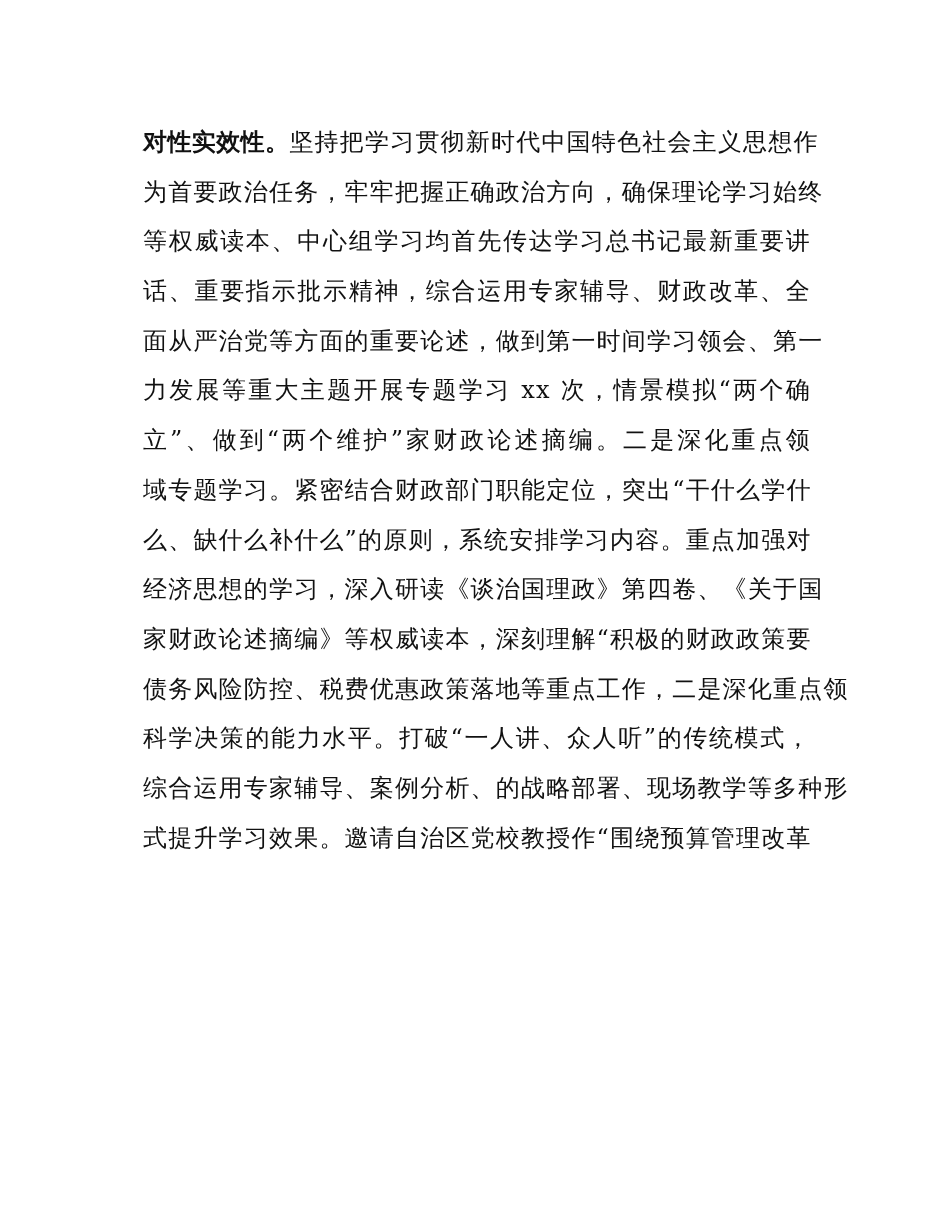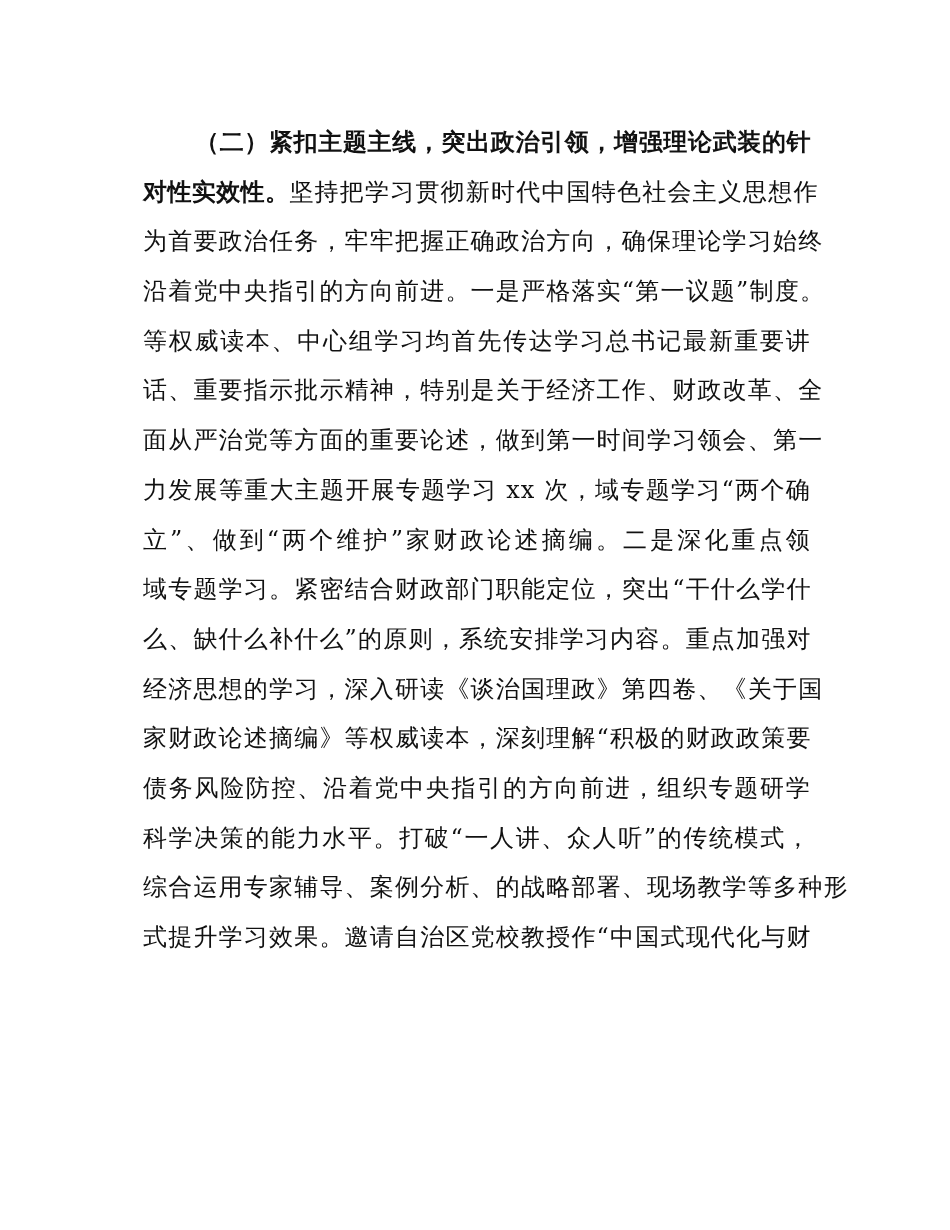--- a/index.html
+++ b/index.html
@@ -52,35 +52,31 @@
     }
     .normal {
       font-weight: normal;
     }
   </style>
 </head>
 <body>
 
 <div class="page">
   <div class="text-block">
-    <div class="line first">
-      <span class="bold">（二）紧扣主题主线，突出政治引领，增强理论武装的针</span>
-    </div>
     <div class="line">
       <span class="bold">对性实效性。</span><span class="normal">坚持把学习贯彻新时代中国特色社会主义思想作</span>
     </div>
     <div class="line"><span>为首要政治任务，牢牢把握正确政治方向，确保理论学习始终</span></div>
-    <div class="line"><span>沿着党中央指引的方向前进。一是严格落实“第一议题”制度。</span></div>
     <div class="line"><span>等权威读本、中心组学习均首先传达学习总书记最新重要讲</span></div>
-    <div class="line"><span>话、重要指示批示精神，特别是关于经济工作、财政改革、全</span></div>
+    <div class="line"><span>话、重要指示批示精神，综合运用专家辅导、财政改革、全</span></div>
     <div class="line"><span>面从严治党等方面的重要论述，做到第一时间学习领会、第一</span></div>
-    <div class="line"><span>力发展等重大主题开展专题学习 xx 次，域专题学习“两个确</span></div>
+    <div class="line"><span>力发展等重大主题开展专题学习 xx 次，情景模拟“两个确</span></div>
     <div class="line"><span>立”、做到“两个维护”家财政论述摘编。二是深化重点领</span></div>
     <div class="line"><span>域专题学习。紧密结合财政部门职能定位，突出“干什么学什</span></div>
     <div class="line"><span>么、缺什么补什么”的原则，系统安排学习内容。重点加强对</span></div>
     <div class="line"><span>经济思想的学习，深入研读《谈治国理政》第四卷、《关于国</span></div>
     <div class="line"><span>家财政论述摘编》等权威读本，深刻理解“积极的财政政策要</span></div>
-    <div class="line"><span>债务风险防控、沿着党中央指引的方向前进，组织专题研学</span></div>
+    <div class="line"><span>债务风险防控、税费优惠政策落地等重点工作，二是深化重点领</span></div>
     <div class="line"><span>科学决策的能力水平。打破“一人讲、众人听”的传统模式，</span></div>
     <div class="line"><span>综合运用专家辅导、案例分析、的战略部署、现场教学等多种形</span></div>
-    <div class="line last"><span>式提升学习效果。邀请自治区党校教授作“中国式现代化与财</span></div>
+    <div class="line last"><span>式提升学习效果。邀请自治区党校教授作“围绕预算管理改革</span></div>
   </div>
 </div>
 
 </body></html>

